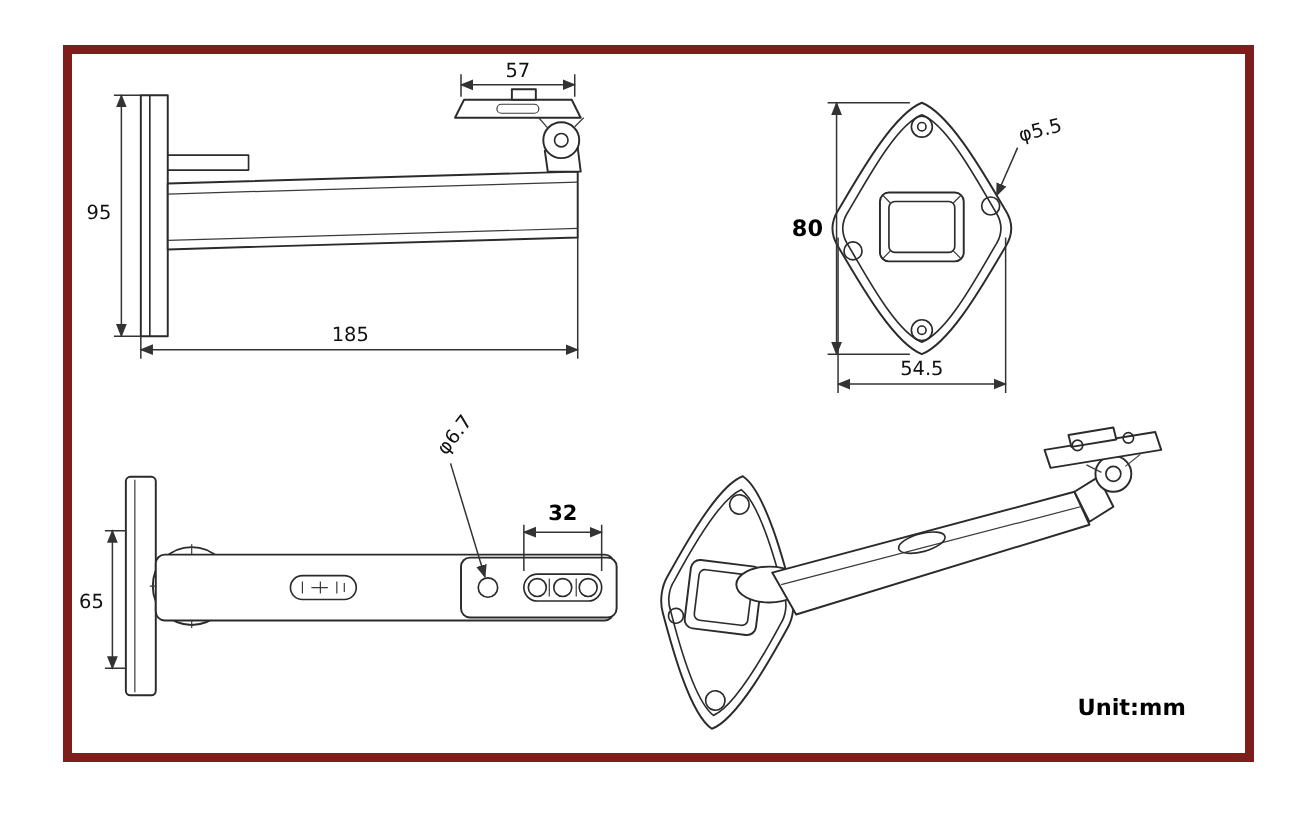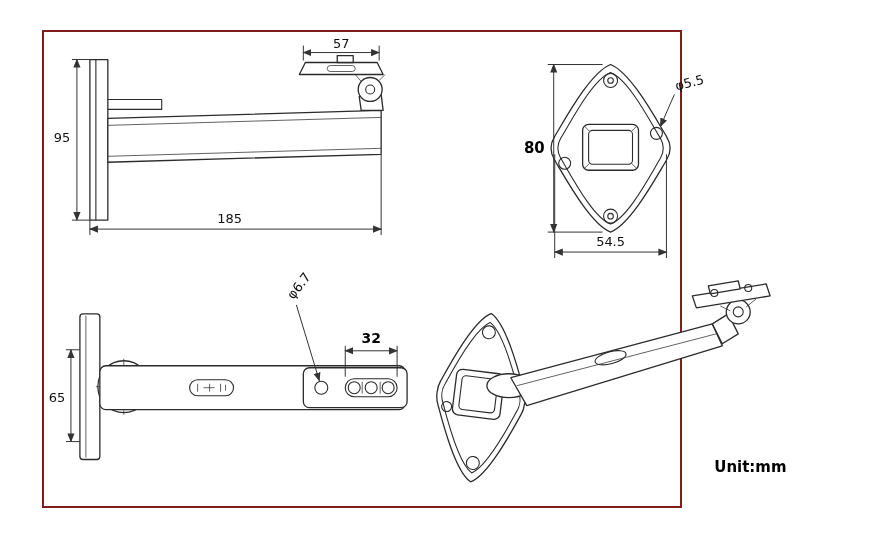--- a/index.html
+++ b/index.html
@@ -1,19 +1,19 @@
 <!DOCTYPE html>
 <html><head>
 <meta charset="utf-8">
 <style>
   html,body { margin:0; padding:0; background:#ffffff; }
   body { width:872px; height:544px; font-family:"DejaVu Sans", sans-serif; }
   .canvas { position:relative; width:872px; height:544px; background:#ffffff; overflow:hidden; }
-  .frame { position:absolute; left:42px; top:30px; width:640px; height:478px;
-           border:2px solid #7f1d1d; box-sizing:border-box; background:#ffffff; }
+  .frame { position:absolute; left:42px; top:30px; width:794px; height:478px;
+           border:6px solid #7f1d1d; box-sizing:border-box; background:#ffffff; }
   svg { display:block; }
   .ol   { fill:#ffffff; stroke:#2b2b2b; stroke-width:1.3; stroke-linejoin:round; }
   .ln   { fill:none;    stroke:#2b2b2b; stroke-width:1.1; stroke-linejoin:round; }
   .thin { fill:none;    stroke:#3a3a3a; stroke-width:0.8; }
   .dim  { fill:none;    stroke:#333333; stroke-width:1; }
   .dimtxt  { font:13px "DejaVu Sans", sans-serif; fill:#111; }
   .dimbold { font:bold 15px "DejaVu Sans", sans-serif; fill:#000; }
   .dimbold-sm { font:bold 14px "DejaVu Sans", sans-serif; fill:#000; }
   .unit { font:bold 15px "DejaVu Sans", sans-serif; fill:#000; }
 </style>

